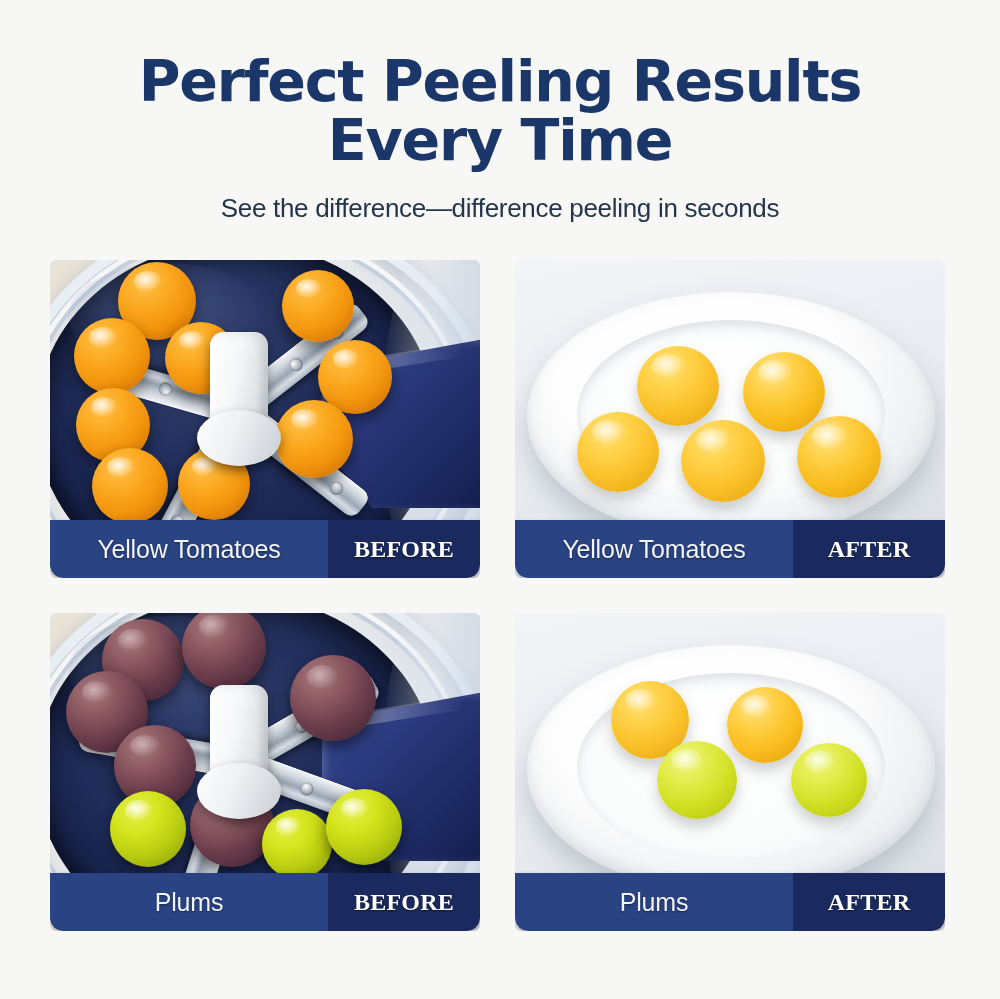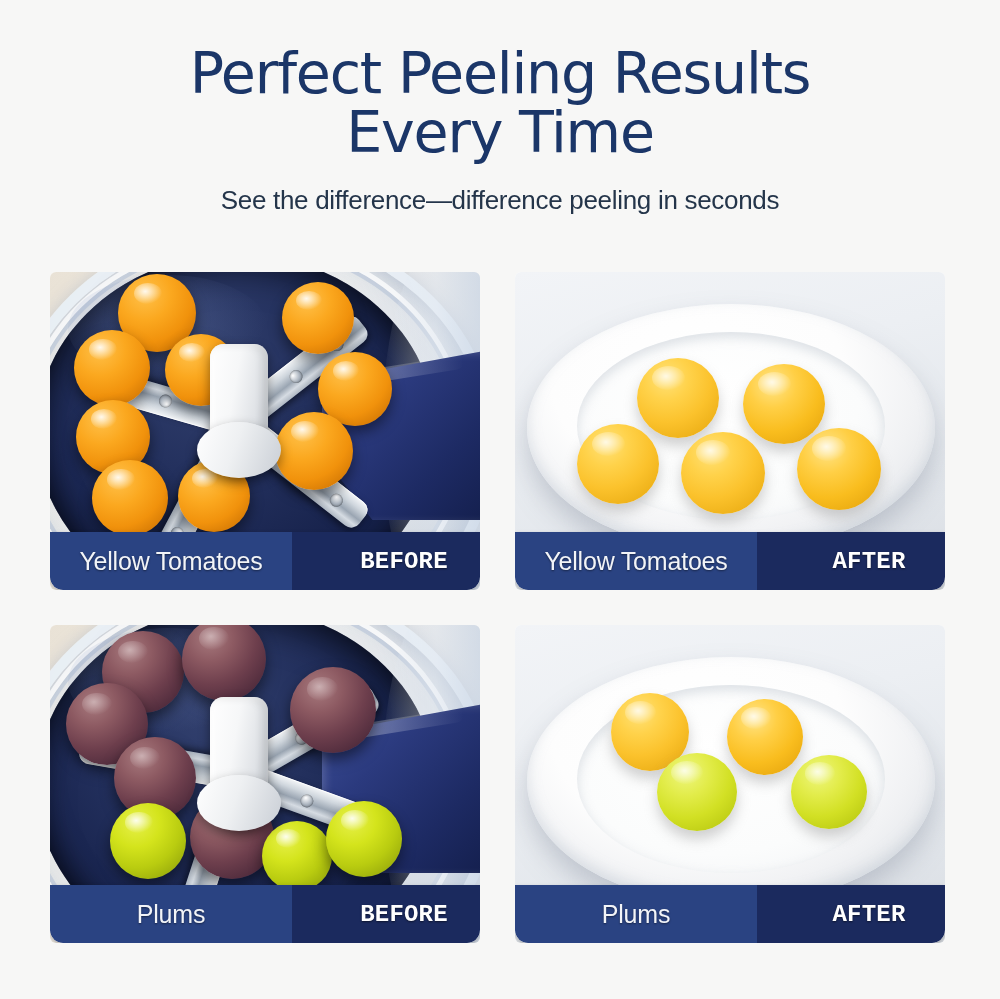--- a/index.html
+++ b/index.html
@@ -16,42 +16,42 @@
   }
 
   
   .header {
     padding-top: 44px;
     text-align: center;
   }
   .title {
     color: #1b3668;
     font-family: "DejaVu Sans", sans-serif;
-    font-weight: 400;
+    font-weight: 700;
     font-size: 57px;
     line-height: 1.04;
     letter-spacing: -1.2px;
-    margin: 0 auto;
+    margin: 8px auto;
     max-width: 800px;
   }
   .title .line2 { display: block; }
   .subtitle {
     color: #24354a;
     font-family: "Liberation Sans", sans-serif;
     font-weight: 400;
     font-size: 26px;
     letter-spacing: -0.3px;
     margin: 22px auto 0;
   }
 
   
   .grid {
     position: absolute;
     left: 50px;
-    top: 272px;
+    top: 260px;
     width: 900px;
     display: grid;
     grid-template-columns: 430px 430px;
     grid-template-rows: 318px 318px;
     column-gap: 40px;
     row-gap: 22px;
     gap: 35px;
   }
 
   .card {
@@ -93,27 +93,26 @@
     text-shadow: 0 1px 2px rgba(0,0,0,0.45);
     border-radius: 0 0 0 13px;
   }
   .label-state {
     flex: 0 0 152px;
     background: #1b2a5e;
     display: flex;
     align-items: center;
     justify-content: center;
     color: #ffffff;
-    font-family: Liberation Mono, monospace;
+    font-family: Liberation Serif, serif;
     font-weight: 700;
     font-size: 24px;
     letter-spacing: 0.2px;
     text-shadow: 0 1px 2px rgba(0,0,0,0.5);
     border-radius: 0 0 13px 0;
-    padding-left: 36px;
   }
 
   
   .bowl-scene {
     position: absolute;
     inset: 0;
     background:
       linear-gradient(120deg, #e9e2d6 0%, #efe8dc 18%, #f3eee6 34%, #e6e6e6 60%, #dcdcdc 100%);
   }
   

